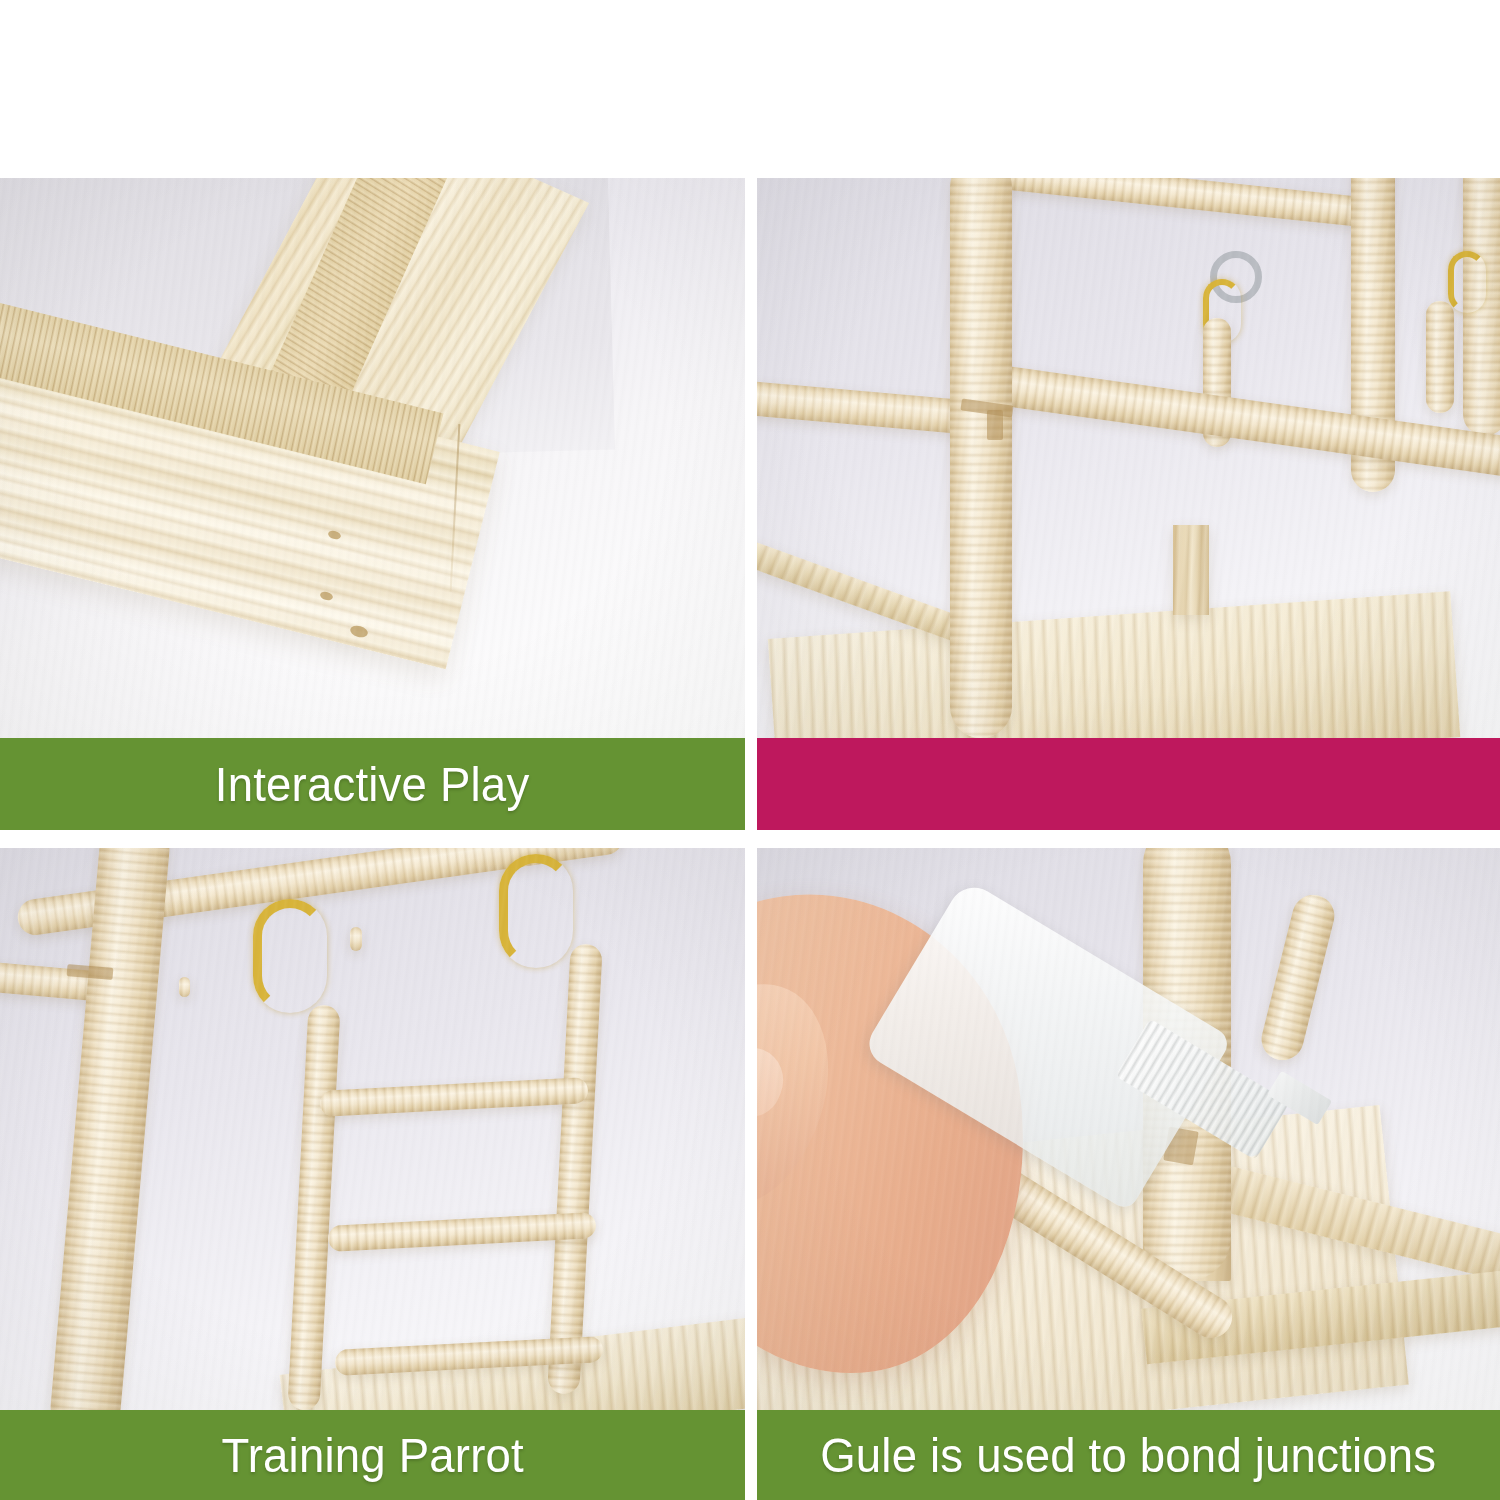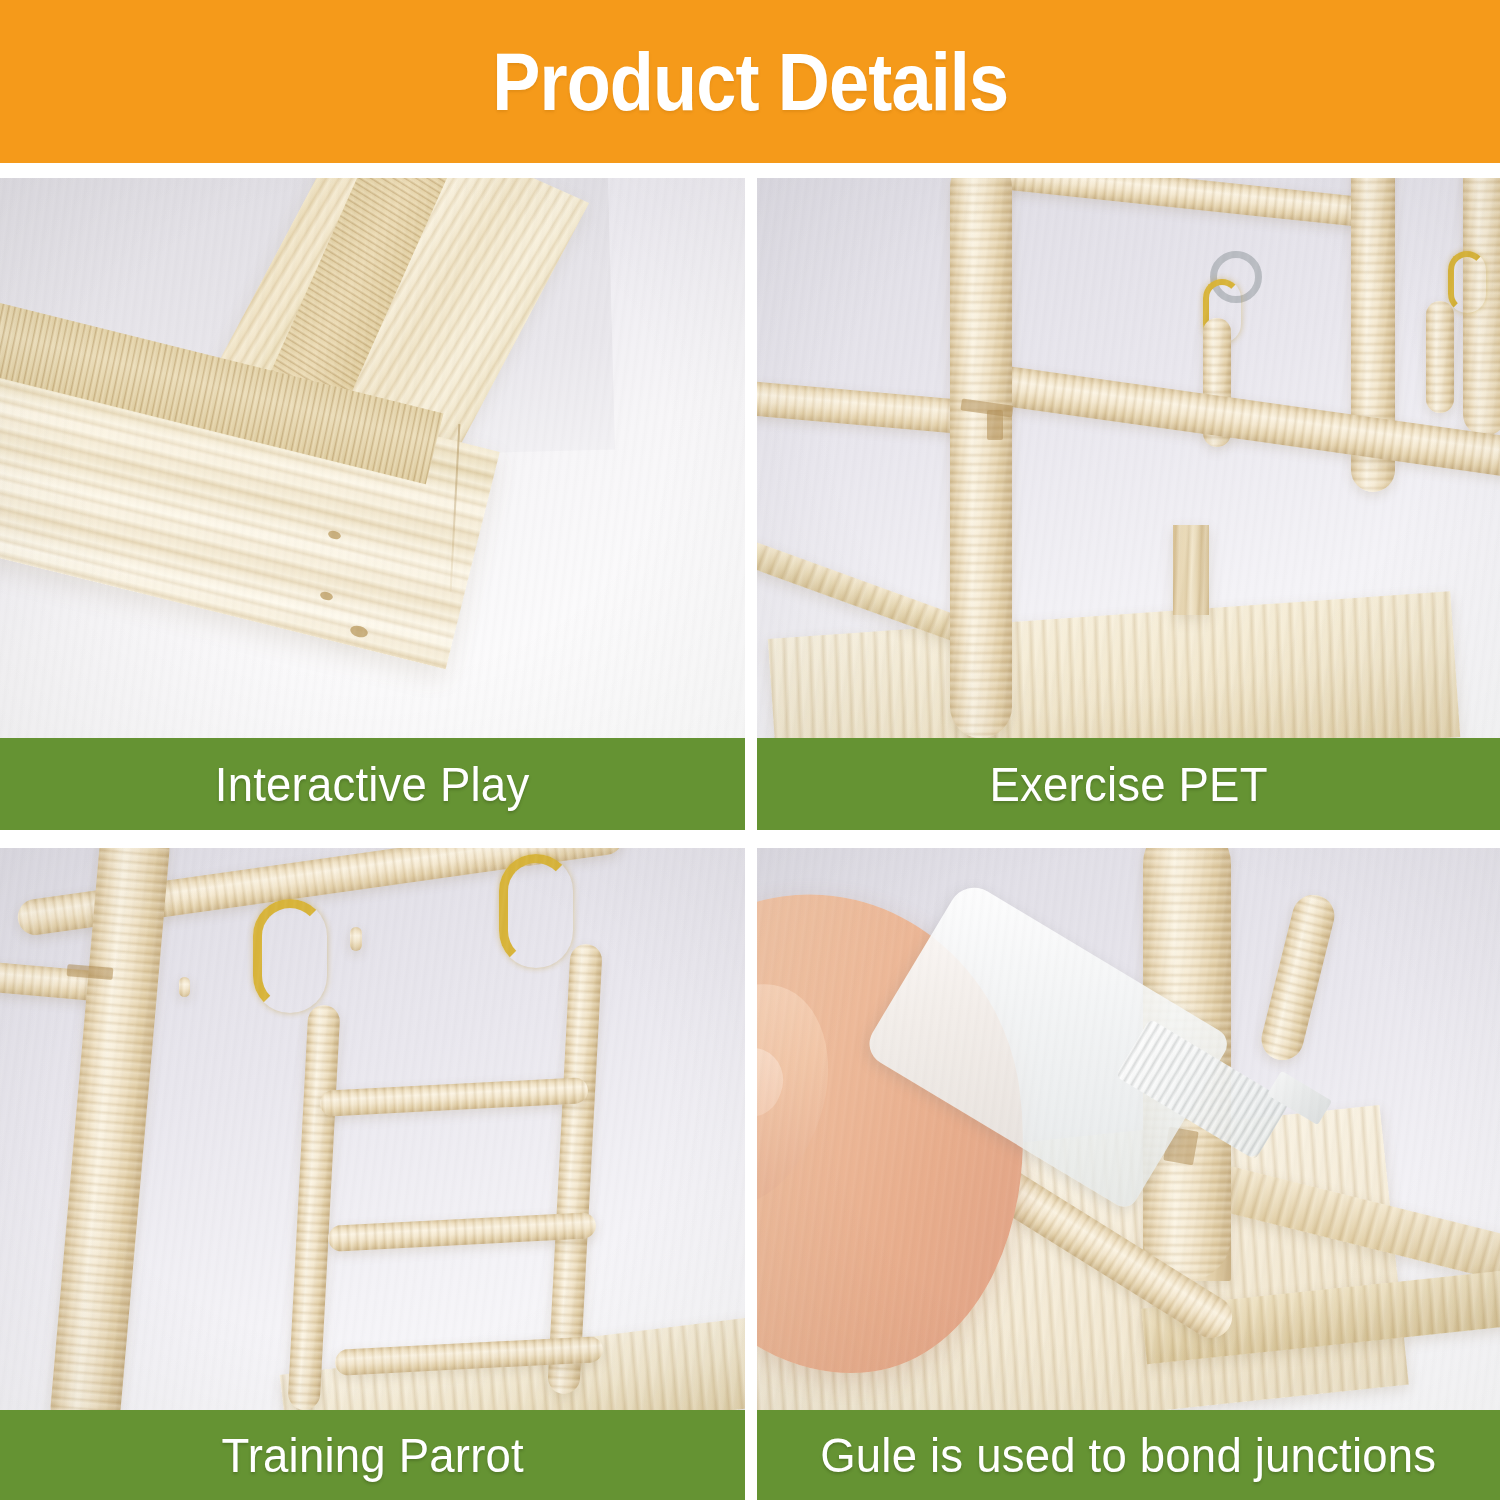--- a/index.html
+++ b/index.html
@@ -480,23 +480,20 @@
     pointer-events: none;
     background: radial-gradient(ellipse at 50% 45%,
         rgba(0,0,0,0) 55%, rgba(0,0,0,0.045) 100%);
   }
 </style>
 </head>
 <body>
 
 <div class="page">
 
-  <div class="header-banner">
-    <div class="header-title">Product Details</div>
-  </div>
 
   <div class="panel-grid">
 
     <div class="panel row1 colL">
       <div class="photo">
         <div class="p1-bg"></div>
         <div class="p1-inner-shadow"></div>
         <div class="p1-rail-right"></div>
         <div class="p1-face-right"></div>
         <div class="p1-rail-left"></div>
@@ -534,23 +531,20 @@
 
         <div class="dowel p2-perch-left"></div>
         <div class="dowel p2-perch-mid"></div>
         <div class="dowel vertical p2-post"></div>
         <div class="notch" style="left:27.5%; top:40%; width:52px; height:12px; transform:rotate(8deg);"></div>
         <div class="notch" style="left:31%; top:41.5%; width:16px; height:30px;"></div>
 
         <div class="grain-overlay"></div>
         <div class="vignette"></div>
       </div>
-      <div class="caption-bar">
-        <span class="caption-text">Exercise PET</span>
-      </div>
     </div>
 
     <div class="panel row2 colL">
       <div class="photo">
         <div class="wood-bg"></div>
 
         <div class="board p3-tray"></div>
 
         <div class="dowel p3-perch-left"></div>
         <div class="dowel p3-perch-top"></div>

